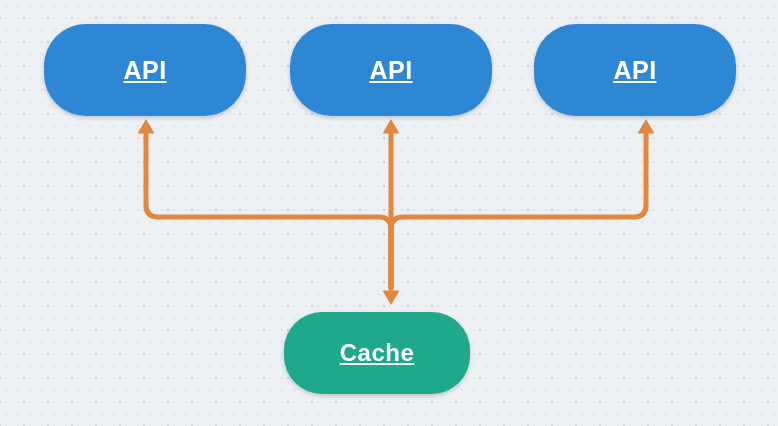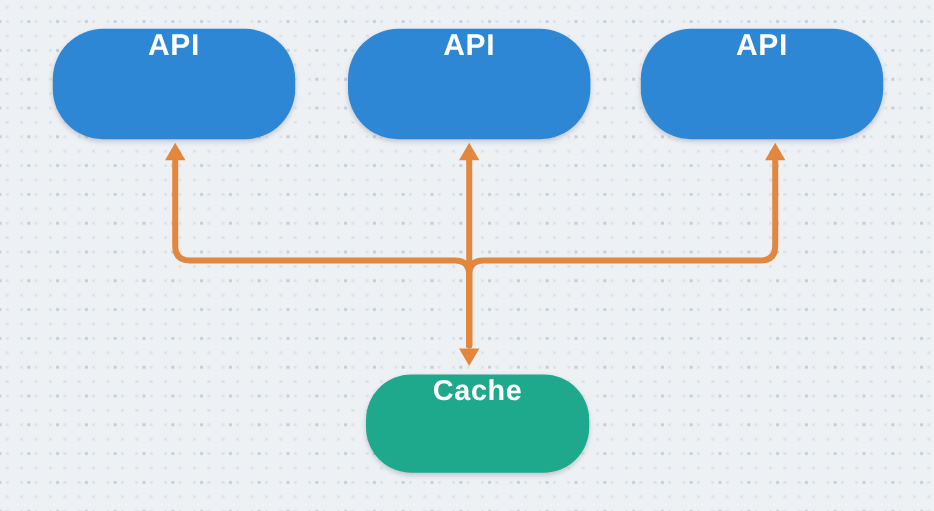--- a/index.html
+++ b/index.html
@@ -17,33 +17,34 @@
     background-size: 24px 24px, 12px 12px;
     background-position: 12px 6px, 0px 0px;
   }
   .connector-svg {
     position: absolute; left: 0; top: 0;
     width: 778px; height: 426px;
     display: block;
   }
   .node {
     position: absolute;
-    display: flex; align-items: flex-start; justify-content: center;
+    display: flex; align-items: center; justify-content: center;
     border-radius: 42px;
     color: #ffffff;
     font-weight: bold;
     font-size: 25px;
     letter-spacing: 0.5px;
     box-shadow: 0 2px 4px rgba(100, 115, 140, 0.35);
     cursor: default;
+    text-decoration: underline;
   }
   .node-api-1 { left: 44px;  top: 24px; width: 202px; height: 92px; }
   .node-api-2 { left: 290px; top: 24px; width: 202px; height: 92px; }
   .node-api-3 { left: 534px; top: 24px; width: 202px; height: 92px; }
-  .node-cache { left: 305px; top: 312px; width: 186px; height: 82px; border-radius: 38px; font-size: 24px; }
+  .node-cache { left: 284px; top: 312px; width: 186px; height: 82px; border-radius: 38px; font-size: 24px; }
   .node .label { pointer-events: none; }
 </style>
 </head>
 <body>
 
 <div class="canvas" style="background-color: rgb(238, 241, 244);">
 
   <svg class="connector-svg" viewBox="0 0 778 426" xmlns="http://www.w3.org/2000/svg">
     <g fill="none" stroke-width="5" stroke-linecap="round" stroke-linejoin="round" style="stroke: rgb(226, 135, 61);">
       <path d="M146,131 L146,205 Q146,217 158,217 L379,217 Q391,217 391,229 L391,288"></path>

